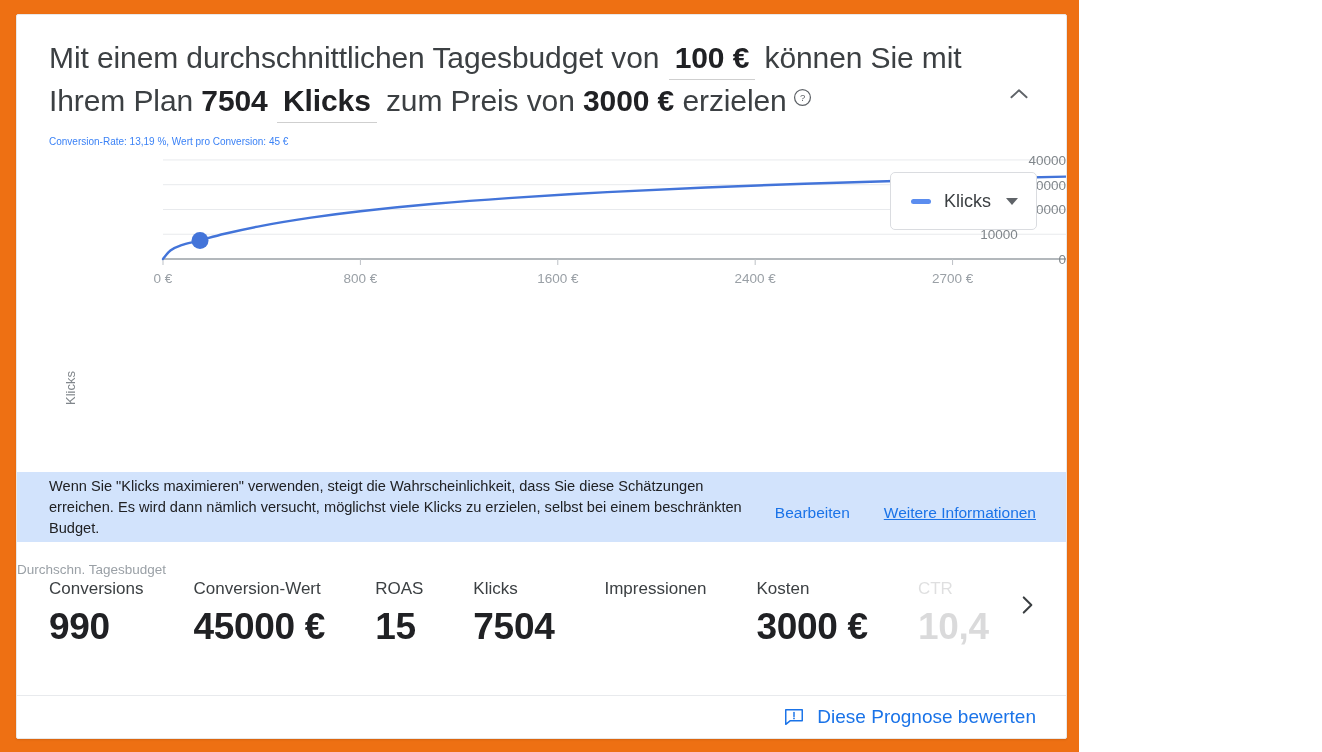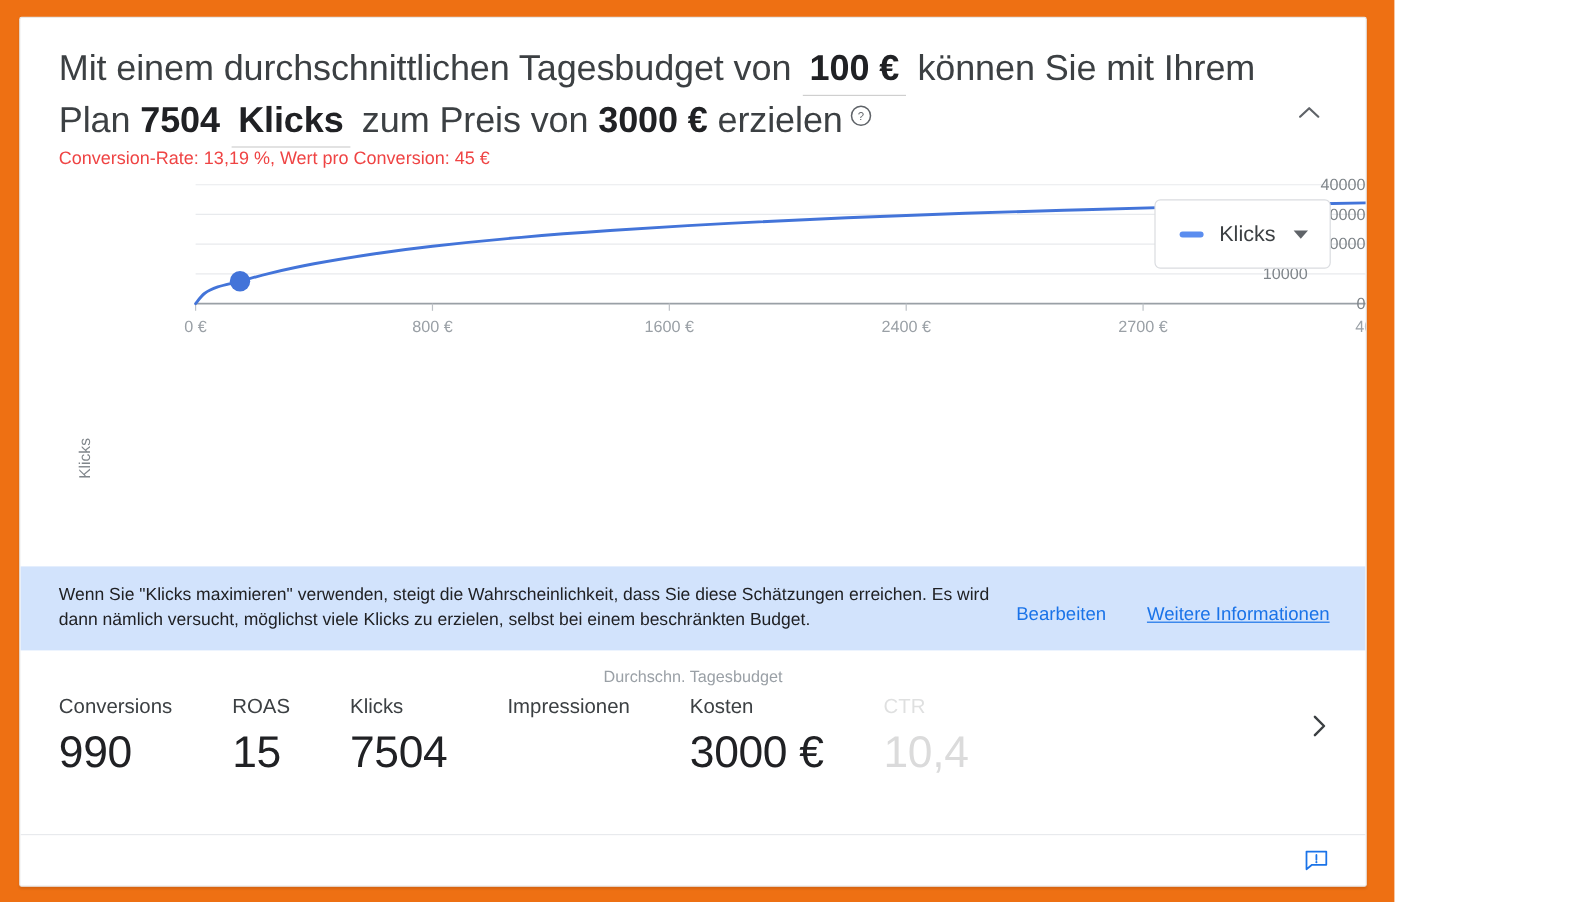--- a/index.html
+++ b/index.html
@@ -10,25 +10,25 @@
   body {
     width: 1322px;
     height: 752px;
     overflow: hidden;
     font-family: "Liberation Sans", sans-serif;
     -webkit-font-smoothing: antialiased;
   }
 
   .screen {
     position: relative;
-    width: 1162px;
+    width: 1079px;
     height: 752px;
     box-sizing: border-box;
     background: #ee7013;
-    padding: 14px 23px 13px 16px;
+    padding: 14px 12px 13px 16px;
   }
 
   .card {
     position: relative;
     width: 100%;
     height: 100%;
     box-sizing: border-box;
     background: #ffffff;
     border: 1px solid #e8e8e8;
     border-radius: 2px;
@@ -75,23 +75,23 @@
     right: 30px;
     width: 34px;
     height: 34px;
     display: flex;
     align-items: center;
     justify-content: center;
     cursor: pointer;
   }
 
   .subline {
-    margin-top: 1px;
-    font-size: 15px;
-    color: #ef4444;
+    margin-top: 13px;
+    font-size: 10px;
+    color: #3b82f6;
     letter-spacing: 0;
   }
 
   
   .chart-wrap {
     position: relative;
     height: 296px;
   }
   .legend-box {
     position: absolute;
@@ -141,21 +141,21 @@
     color: #80868b;
     transform: rotate(-90deg);
     transform-origin: left top;
     white-space: nowrap;
   }
   .xaxis-title {
     position: absolute;
     left: 0;
     right: 0;
     top: 415px;
-    text-align: center;
+    text-align: left;
     font-size: 13.5px;
     color: #9aa0a6;
   }
   .ytick {
     position: absolute;
     right: 0;
     width: 100%;
     text-align: right;
     font-size: 13.5px;
     color: #80868b;
@@ -224,21 +224,21 @@
   }
   .metric-label {
     font-size: 17px;
     color: #3c4043;
     margin-bottom: 7px;
     white-space: nowrap;
   }
   .metric-value {
     font-size: 37px;
     color: #202124;
-    font-weight: 400;
+    font-weight: 700;
     white-space: nowrap;
     letter-spacing: -0.3px;
   }
   .metric.faded { opacity: 0.16; }
 
   .scroll-next {
     position: absolute;
     right: 22px;
     top: 573px;
     width: 34px;
@@ -359,20 +359,24 @@
         <span class="banner-link underlined">Weitere Informationen</span>
       </div>
     </div>
 
     <div class="metrics" id="metrics-row">
         <div class="metric">
           <div class="metric-label">Conversions</div>
           <div class="metric-value">990</div>
         </div>
         <div class="metric">
+          <div class="metric-label">Conversion-Wert</div>
+          <div class="metric-value">45000 €</div>
+        </div>
+        <div class="metric">
           <div class="metric-label">ROAS</div>
           <div class="metric-value">15</div>
         </div>
         <div class="metric">
           <div class="metric-label">Klicks</div>
           <div class="metric-value">7504</div>
         </div>
         <div class="metric">
           <div class="metric-label">Impressionen</div>
         </div>
@@ -394,17 +398,18 @@
 
     <div class="metrics-divider"></div>
 
     <div class="footer">
       <div class="footer-link">
         <svg width="22" height="22" viewBox="0 0 24 24">
           <path d="M3 4 H21 V16 H8 L3 20 Z" fill="none" stroke="#1a73e8" stroke-width="1.6" stroke-linejoin="round"></path>
           <line x1="12" y1="7" x2="12" y2="11.5" stroke="#1a73e8" stroke-width="1.6" stroke-linecap="round"></line>
           <circle cx="12" cy="13.6" r="0.95" fill="#1a73e8"></circle>
         </svg>
+        <span class="footer-link-text">Diese Prognose bewerten</span>
       </div>
     </div>
 
   </div>
 </div>
 
 </body></html>

